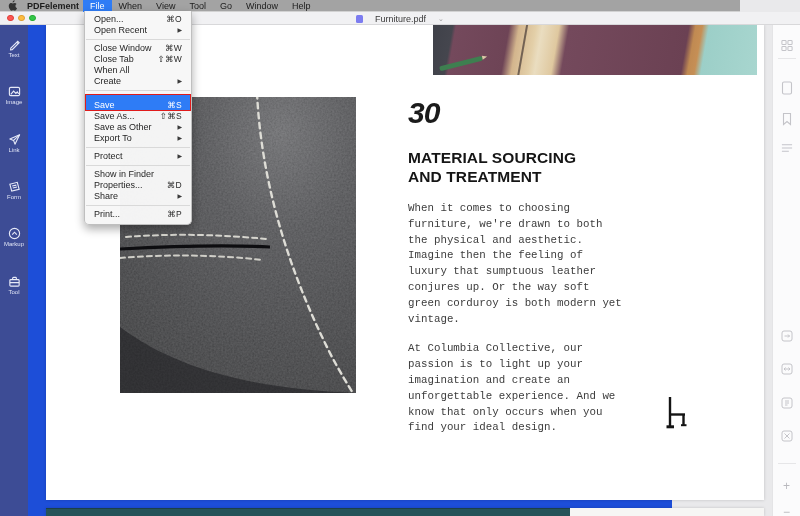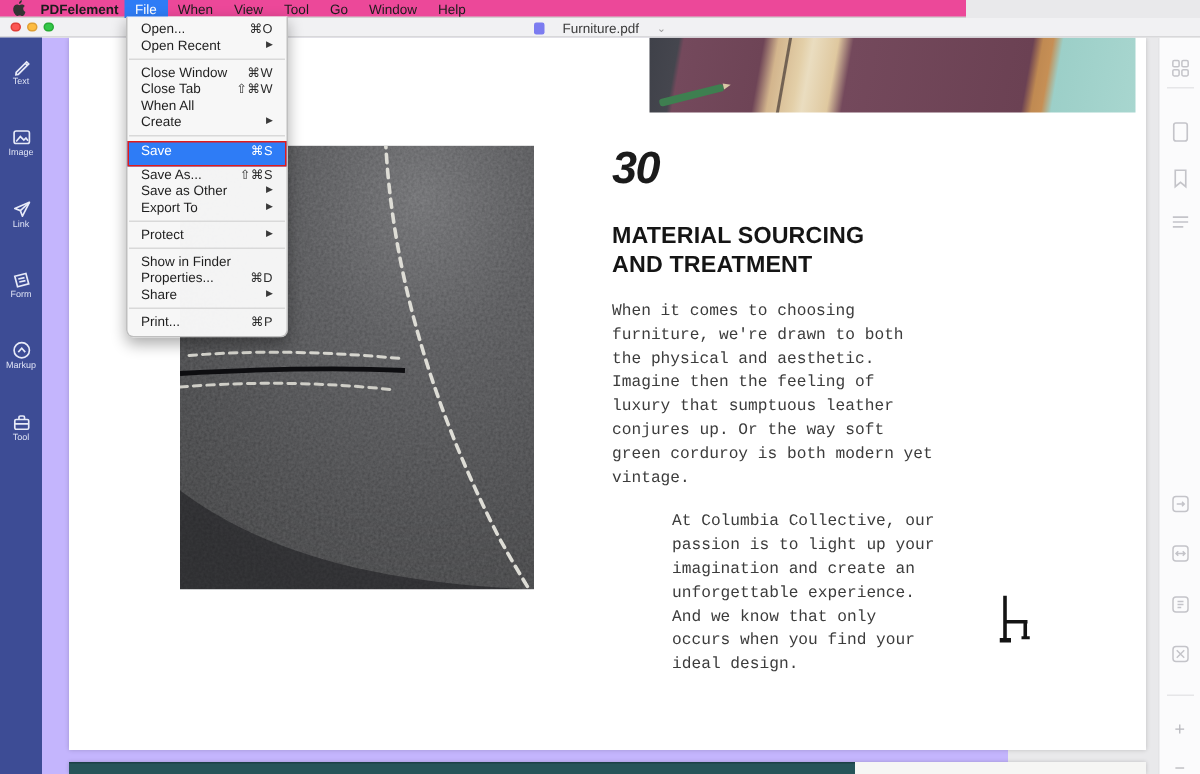--- a/index.html
+++ b/index.html
@@ -1,22 +1,22 @@
 <!DOCTYPE html>
 <html style="--sidebar: #3D4C95; --menu-highlight: #2E7CF6; --save-outline: #E01B1B; --teal-band: #265459; --tab-icon: #7C7CF0;"><head>
 <meta charset="utf-8">
 <style>
   * { margin:0; padding:0; box-sizing:border-box; }
   html,body { width:800px; height:516px; overflow:hidden; }
   body { font-family:"Liberation Sans", sans-serif; background:#E9E9EB; position:relative; }
   #app { position:absolute; inset:0; width:800px; height:516px; background:#E9E9EB; }
 
   
-  .menubar { position:absolute; left:0; top:0; width:644px; height:12px;
-    background:#ec4899; border-bottom:1px solid #D2D2D2; display:flex; align-items:center;
+  .menubar { position:absolute; left:0; top:0; width:740px; height:12px;
+    background:#a3a3a3; border-bottom:1px solid #D2D2D2; display:flex; align-items:center;
     font-size:9px; color:#1c1c1c; z-index:40; }
   .menubar .apple { margin-left:8px; display:flex; align-items:center; }
   .menubar .appname { font-weight:bold; margin-left:10px; margin-right:4px; }
   .menubar .mitem { padding:0 7px; height:12px; line-height:12px; }
   .menubar .mitem.active { background:var(--menu-highlight); color:#fff; }
 
   
   .tabbar { position:absolute; left:0; top:12px; width:800px; height:13px;
     background:#F1F1F3; border-bottom:1px solid #D8D8DA; display:flex; align-items:center; z-index:5; }
   .lights { display:flex; gap:4.5px; margin-left:7px; }
@@ -32,21 +32,21 @@
 
   
   .sidebar { position:absolute; left:0; top:25px; width:28px; height:491px;
     background:var(--sidebar); z-index:6; }
   .tool { position:absolute; left:0; width:28px; display:flex; flex-direction:column;
     align-items:center; gap:1px; color:#E7EAF8; }
   .tool svg { display:block; }
   .tool .tlabel { font-size:6px; line-height:7px; color:#DfE3F5; }
 
   
-  .docarea { position:absolute; left:28px; top:25px; width:644px; height:491px; background:#c4b5fd; }
+  .docarea { position:absolute; left:28px; top:25px; width:644px; height:491px; background:#1d4ed8; }
   .page { position:absolute; left:18px; top:0; width:718px; height:475px; background:#ffffff;
     box-shadow:0 0 3px rgba(0,0,0,0.18); }
   .page2 { position:absolute; left:18px; top:483px; width:718px; height:8px; background:#F6F6F4;
     box-shadow:0 0 3px rgba(0,0,0,0.18); }
   .page2 .teal { position:absolute; left:0; top:0; width:524px; height:8px; background:var(--teal-band); border-top:1px solid #1C4046; }
 
   
   .fabric { position:absolute; left:387px; top:0; width:324px; height:50px; overflow:hidden;
     background:linear-gradient(100deg,
       #3F4149 0%, #45464E 6%,
@@ -65,37 +65,37 @@
 
   
   .leather { position:absolute; left:74px; top:72px; width:236px; height:296px; overflow:hidden; }
 
   
   .col { position:absolute; left:362px; top:72px; width:216px; color:#1b1b1b; }
   .pagenum { font-style:italic; font-weight:bold; font-size:30px; line-height:32px; letter-spacing:-1px; }
   .headline { margin-top:20px; font-weight:bold; font-size:15.5px; line-height:18.5px; letter-spacing:0.1px; color:#151515; }
   .bodytext { margin-top:15px; font-family:Liberation Mono, monospace; font-size:10.8px;
     line-height:15.8px; color:#3c3c3c; }
-  .bodytext + .bodytext { margin-top:14px;margin-left:40px; }
+  .bodytext + .bodytext { margin-top:14px; }
 
   .chair { position:absolute; left:620px; top:372px; }
 
   
   .rail { position:absolute; left:772px; top:25px; width:28px; height:491px;
     background:#FBFBFC; border-left:1px solid #E4E4E6; }
   .ricon { position:absolute; left:50%; transform:translateX(-50%); color:#C4C4C9; display:flex; align-items:center; justify-content:center; }
   .rsep { position:absolute; left:5px; width:18px; height:1px; background:#E6E6E8; }
   .rzoom { position:absolute; left:50%; transform:translateX(-50%); font-size:12px; color:#B9B9BE; line-height:10px; }
 
   
   .filemenu { position:absolute; left:84px; top:11px; width:108px; z-index:50;
     background:rgba(247,247,247,0.98); border:1px solid #BFBFBF; border-top:none;
     border-radius:0 0 5px 5px; box-shadow:0 4px 10px rgba(0,0,0,0.33); padding:3px 0 4px 0; }
   .mrow { height:11px; line-height:11px; display:flex; justify-content:space-between;
-    align-items:flex-start; padding:0 9px; font-size:9px; color:#1f1f1f; }
+    align-items:flex-end; padding:0 9px; font-size:9px; color:#1f1f1f; }
   .mrow .sc { font-size:8.5px; color:#2a2a2a; letter-spacing:0.3px; }
   .mrow .sub { font-size:6px; color:#3a3a3a; }
   .mrow.save { background:var(--menu-highlight); color:#fff; border:1.5px solid var(--save-outline);
     height:17px; line-height:10px; padding:0 8px; }
   .mrow.save .sc { color:#fff; }
   .msep { height:1px; background:#D9D9D9; margin:3px 1px; }
 </style>
 </head>
 <body>
 

